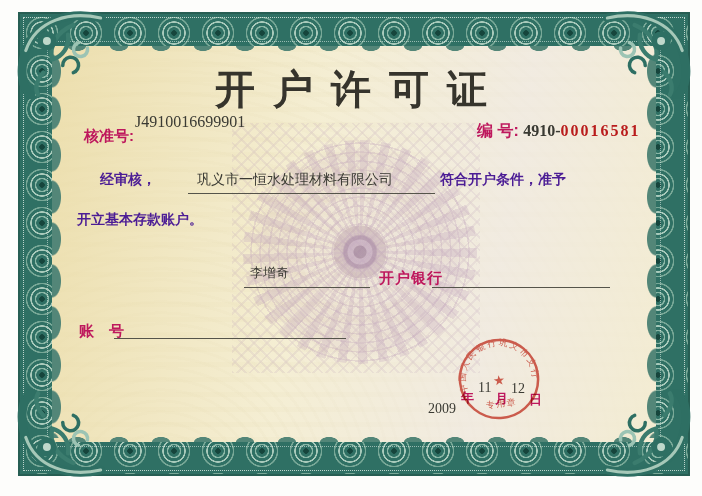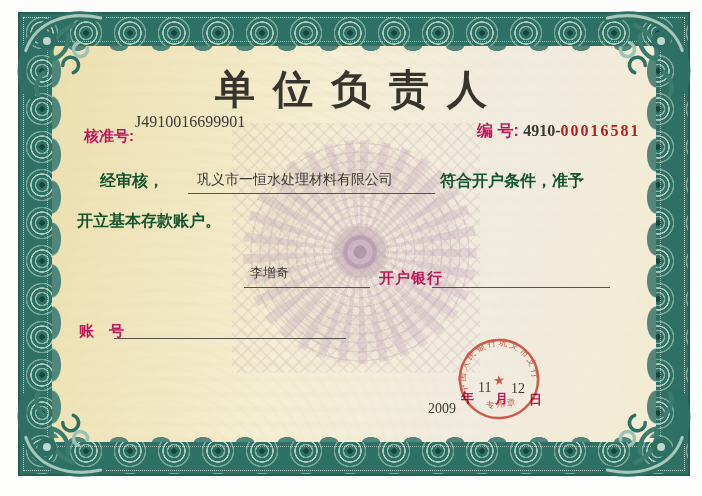--- a/index.html
+++ b/index.html
@@ -63,21 +63,21 @@
 
   
   .layer{position:absolute;inset:0;z-index:6;}
   .t{position:absolute;white-space:nowrap;}
   .title{left:0;right:0;top:62px;text-align:center;font-family:"Liberation Serif",serif;
          font-size:40px;font-weight:bold;letter-spacing:.45em;text-indent:.45em;color:#36342c;}
   .lbl{font-weight:bold;color:#be185d;}
   .val{font-family:"Liberation Serif",serif;color:#3a3a33;}
   .rule{position:absolute;height:1px;background:#55544a;}
   .red{color:#b91c1c;font-weight:bold;letter-spacing:2px;font-family:"Liberation Serif",serif;}
-  .big{font-size:16px;font-weight:bold;color:#14532d;}
+  .big{font-size:14px;font-weight:bold;color:#4c1d95;}
 
   
   .seal{position:absolute;left:457px;top:337px;width:84px;height:84px;z-index:7;
         opacity:.82;mix-blend-mode:multiply;transform:rotate(-6deg);}
 </style>
 </head>
 <body>
 
 <div class="page">
 
@@ -137,21 +137,21 @@
       </g>
     </svg>
   </div>
 
   <div class="lattice"></div>
   <div class="rosette"></div>
   <div class="rosette-core"></div>
 
   <div class="layer">
 
-    <div class="t title">单位负责人</div>
+    <div class="t title">开户许可证</div>
 
     <div class="t lbl" style="left:84px;top:127px;font-size:15px;">核准号:</div>
     <div class="t val" style="left:135px;top:113px;font-size:16px;">J4910016699901</div>
 
     <div class="t" style="left:477px;top:121px;font-size:16px;">
       <span class="lbl">编 号:</span>
       <span class="val" style="font-weight:bold;">4910-</span><span class="red">00016581</span>
     </div>
 
     <div class="t big" style="left:100px;top:171px;">经审核，</div>

